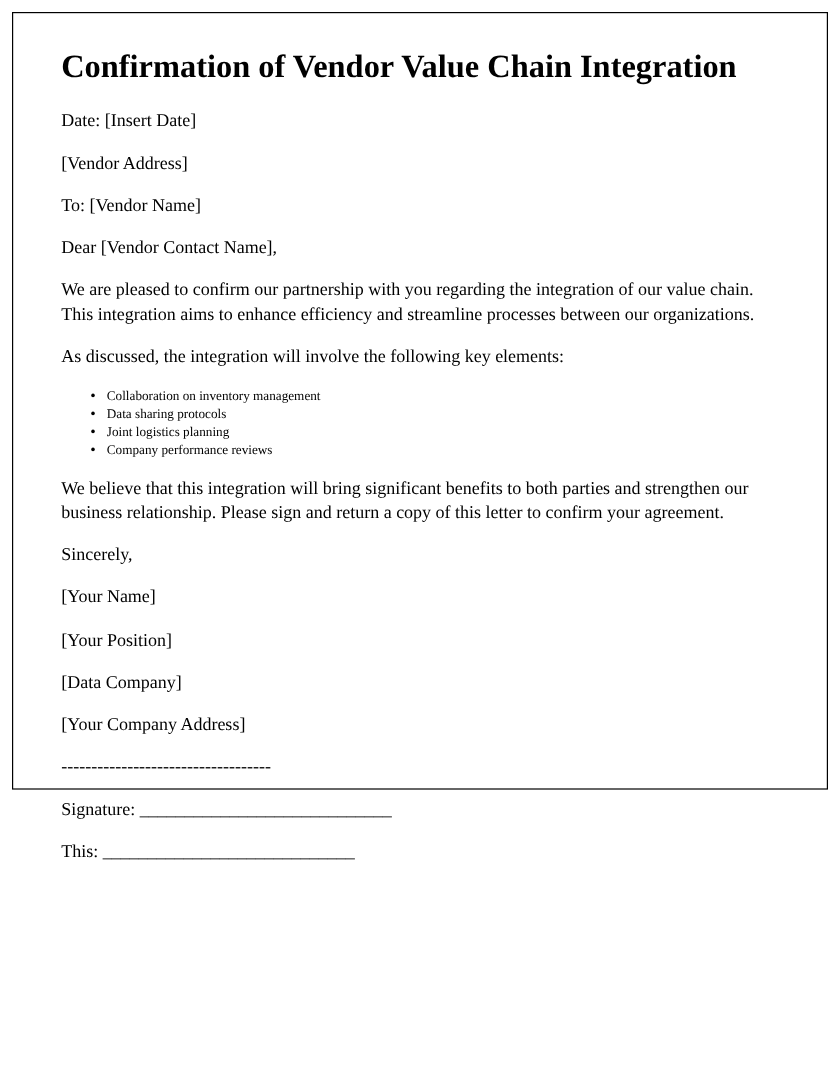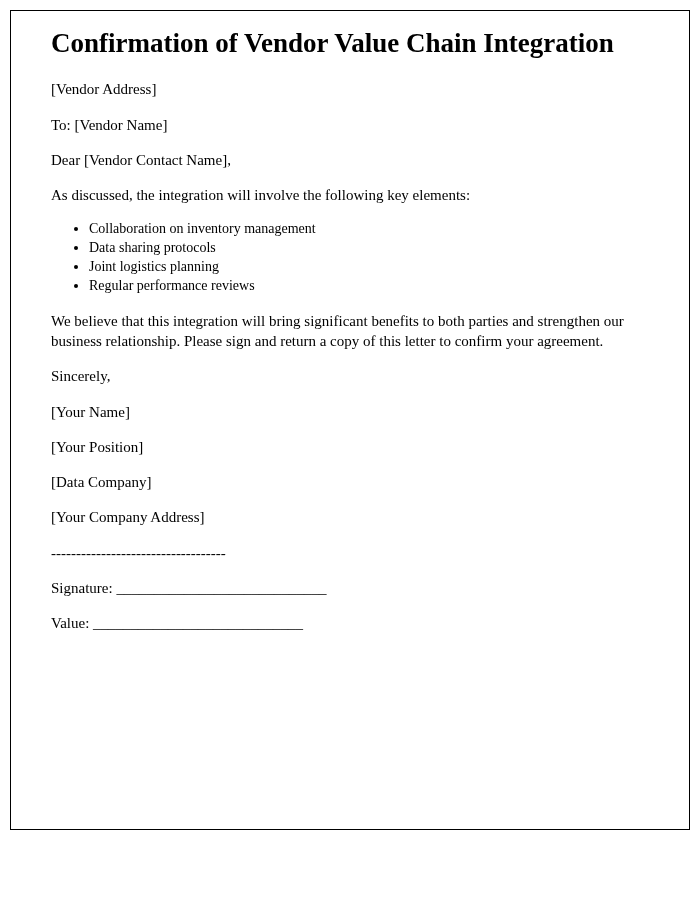--- a/index.html
+++ b/index.html
@@ -10,71 +10,73 @@
     body {
       font-family: "Times New Roman", Times, serif;
       background: #fff;
       width: 700px;
       height: 900px;
       overflow: hidden;
     }
     .page {
       border: 1px solid #000;
       margin: 10px;
-      padding: 16px 40px;
-      height: 820px;
+      padding: 28px 40px;
+      height: 648px;
     }
     h1 {
       font-size: 27px;
       font-weight: bold;
       margin-bottom: 20px;
       line-height: 1.2;
     }
     p {
       font-size: 15px;
       margin-bottom: 15px;
       line-height: 1.35;
     }
     ul {
       margin-left: 38px;
       margin-bottom: 15px;
     }
     li {
-      font-size: 14px;
+      font-size: 11px;
       line-height: 1.35;
     }
     .divider {
       font-size: 15px;
       margin-bottom: 15px;
     }
   </style>
 </head>
 <body>
 
 <div class="page">
   <h1>Confirmation of Vendor Value Chain Integration</h1>
 
+  <p>Date: [Insert Date]</p>
   <p>[Vendor Address]</p>
   <p>To: [Vendor Name]</p>
   <p>Dear [Vendor Contact Name],</p>
 
+  <p>We are pleased to confirm our partnership with you regarding the integration of our value chain. This integration aims to enhance efficiency and streamline processes between our organizations.</p>
   <p>As discussed, the integration will involve the following key elements:</p>
 
   <ul>
     <li>Collaboration on inventory management</li>
     <li>Data sharing protocols</li>
     <li>Joint logistics planning</li>
-    <li>Regular performance reviews</li>
+    <li>Company performance reviews</li>
   </ul>
 
   <p>We believe that this integration will bring significant benefits to both parties and strengthen our business relationship. Please sign and return a copy of this letter to confirm your agreement.</p>
 
   <p>Sincerely,</p>
   <p>[Your Name]</p>
   <p>[Your Position]</p>
   <p>[Data Company]</p>
   <p>[Your Company Address]</p>
 
   <p class="divider">-----------------------------------</p>
 
   <p>Signature: ____________________________</p>
-  <p>Value: ____________________________</p>
+  <p>This: ____________________________</p>
 </div>
 
 </body></html>

